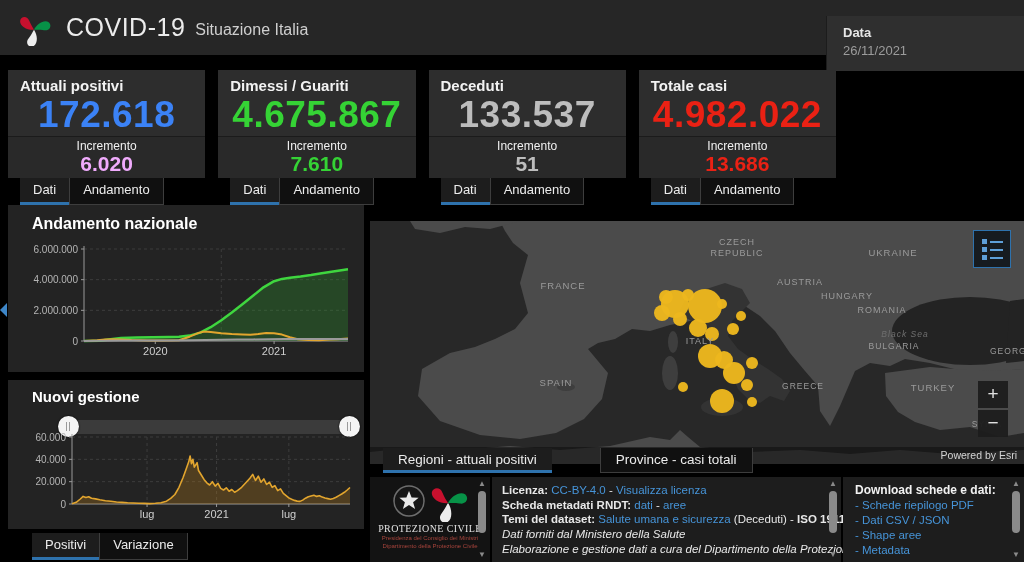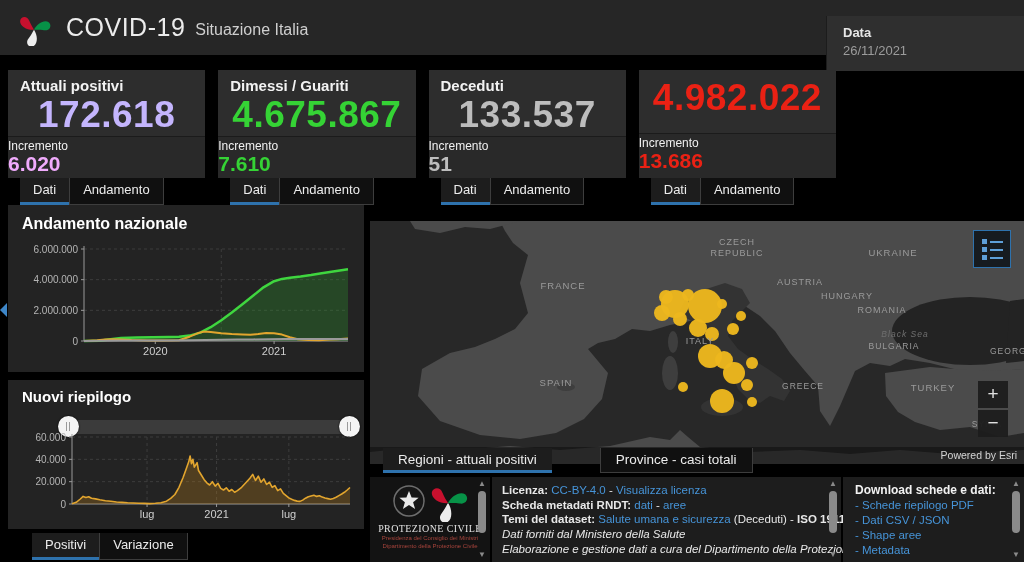--- a/index.html
+++ b/index.html
@@ -15,30 +15,30 @@
   .date-label{color:#e6e6e6;font-size:13px;font-weight:700;}
   .date-value{color:#9c9c9c;font-size:13px;margin-top:3px;}
 
   
   .cards-row{position:absolute;left:0;top:62px;width:844px;display:flex;gap:13px;padding:8px 8px;box-sizing:border-box;}
   .card-col{flex:1;min-width:0;}
   .card{height:108px;background:#2d2d2d;display:flex;flex-direction:column;box-sizing:border-box;}
   .card-top{flex:1;padding:7px 12px 0;}
   .card-title{font-size:15px;font-weight:700;color:#f2f2f2;}
   .card-value{font-size:37px;font-weight:700;text-align:center;line-height:1.1;letter-spacing:.5px;margin-top:1px;}
-  .card-bottom{height:42px;border-top:1px solid #1b1b1b;background:#292929;padding-top:2px;}
+  .card-bottom{height:42px;border-top:1px solid #1b1b1b;background:#292929;text-align:center;padding-top:2px;}
   .card-inc-label{font-size:12px;color:#f0f0f0;}
   .card-inc-value{font-size:21px;font-weight:700;line-height:1.05;}
   .tabs{display:flex;margin-left:12px;height:27px;}
   .tab{padding:4px 13px 3px;font-size:13px;color:#ececec;background:#101010;border:1px solid #3d3d3d;border-top:none;cursor:pointer;white-space:nowrap;box-sizing:border-box;}
   .tab.active{background:#1d1d1d;border:none;border-bottom:3px solid #2e72ad;}
 
   
   .panel{position:absolute;background:#232323;}
-  .panel-title{color:#fff;font-size:16px;font-weight:700;padding:10px 0 0 14px;}
+  .panel-title{color:#fff;font-size:16px;font-weight:700;padding:10px 0 0 24px;}
   .panel-andamento{left:8px;top:205px;width:356px;height:167px;}
   .panel-nuovi{left:8px;top:380px;width:356px;height:149px;}
   .panel-nuovi .panel-title{font-size:15px;padding-top:8px;}
   .chart-svg{position:absolute;left:4px;}
   #chart1{top:34px;}
   #chart2{top:52px;}
   .slider{position:absolute;left:60px;top:40px;width:282px;height:14px;background:#3b3b3b;border-radius:2px;}
   .slider-handle{position:absolute;top:-4px;width:21px;height:21px;border-radius:50%;background:#f4f4f4;box-shadow:0 0 2px #000;cursor:ew-resize;}
   .slider-handle.left{left:-10px;}
   .slider-handle.right{right:-10px;}
@@ -102,21 +102,21 @@
       <div class="date-label">Data</div>
       <div class="date-value">26/11/2021</div>
     </div>
   </div>
 
   <div class="cards-row">
     <div class="card-col">
       <div class="card">
         <div class="card-top">
           <div class="card-title">Attuali positivi</div>
-          <div class="card-value" style="color: #c4b5fd;">172.618</div>
+          <div class="card-value" style="color: #3b82f6;">172.618</div>
         </div>
         <div class="card-bottom">
           <div class="card-inc-label">Incremento</div>
           <div class="card-inc-value" style="color: #f0abfc;">6.020</div>
         </div>
       </div>
       <div class="tabs">
         <div class="tab active">Dati</div>
         <div class="tab">Andamento</div>
       </div>
@@ -149,20 +149,21 @@
         </div>
       </div>
       <div class="tabs">
         <div class="tab active">Dati</div>
         <div class="tab">Andamento</div>
       </div>
     </div>
     <div class="card-col">
       <div class="card">
         <div class="card-top">
+          <div class="card-title">Totale casi</div>
           <div class="card-value" style="color: rgb(234, 33, 20);">4.982.022</div>
         </div>
         <div class="card-bottom">
           <div class="card-inc-label">Incremento</div>
           <div class="card-inc-value" style="color: rgb(234, 33, 20);">13.686</div>
         </div>
       </div>
       <div class="tabs">
         <div class="tab active">Dati</div>
         <div class="tab">Andamento</div>
@@ -192,21 +193,21 @@
         <line x1="262.08" y1="102" x2="262.08" y2="105" stroke="#9a9a9a"></line>
         <text x="262.08" y="116" fill="#cfcfcf" font-size="11" text-anchor="middle">2021</text>
         <path d="M72.0,102.0L87.8,101.7L98.4,100.2L109.0,99.1L124.8,98.5L140.6,98.2L156.5,98.0L167.0,97.7L177.6,96.6L188.2,93.6L198.7,88.2L209.3,81.3L219.8,73.6L230.4,65.2L241.0,56.8L251.5,48.3L262.1,42.2L270.0,39.9L277.9,38.8L288.5,37.6L299.0,36.1L309.6,34.2L322.8,32.2L336.0,30.3L336.0,102L72.0,102Z" fill="rgba(45,140,45,0.35)" stroke="none"></path>
         <path d="M72.0,102.0L87.8,101.7L98.4,100.2L109.0,99.1L124.8,98.5L140.6,98.2L156.5,98.0L167.0,97.7L177.6,96.6L188.2,93.6L198.7,88.2L209.3,81.3L219.8,73.6L230.4,65.2L241.0,56.8L251.5,48.3L262.1,42.2L270.0,39.9L277.9,38.8L288.5,37.6L299.0,36.1L309.6,34.2L322.8,32.2L336.0,30.3" fill="none" stroke="#3fd63f" stroke-width="2.5" stroke-linejoin="round"></path>
         <path d="M72.0,102.0L85.2,101.2L93.1,100.5L101.0,100.3L109.0,100.6L119.5,101.1L135.4,101.4L151.2,101.5L167.0,101.2L177.6,97.7L185.5,94.3L192.1,92.5L198.7,93.1L209.3,94.3L219.8,95.1L230.4,95.4L238.3,95.7L246.2,95.1L254.2,94.0L262.1,94.3L270.0,95.6L277.9,98.2L285.8,100.2L296.4,101.1L307.0,101.2L317.5,100.6L325.4,100.3L336.0,99.4" fill="none" stroke="#e2a52e" stroke-width="2" stroke-linejoin="round"></path>
         <path d="M72.0,102.0L93.1,101.7L109.0,101.5L130.1,101.5L156.5,101.4L177.6,101.3L193.4,101.0L209.3,100.8L225.1,100.6L241.0,100.4L256.8,100.2L272.6,100.1L288.5,100.0L304.3,100.0L320.2,100.0L336.0,100.0" fill="none" stroke="#9a9a9a" stroke-width="2" stroke-linejoin="round"></path>
       </svg>
   </div>
 
   <div class="panel panel-nuovi">
-    <div class="panel-title">Nuovi riepilogo</div>
+    <div class="panel-title">Nuovi gestione</div>
     <div class="slider">
       <div class="slider-handle left"></div>
       <div class="slider-handle right"></div>
     </div>
     <svg id="chart2" class="chart-svg" width="348" height="95">
         <line x1="135.06" y1="5" x2="135.06" y2="72" stroke="#3d3d3d" stroke-dasharray="3,3"></line>
         <line x1="204.56" y1="5" x2="204.56" y2="72" stroke="#3d3d3d" stroke-dasharray="3,3"></line>
         <line x1="276.84000000000003" y1="5" x2="276.84000000000003" y2="72" stroke="#3d3d3d" stroke-dasharray="3,3"></line>
         <line x1="57" y1="72" x2="60" y2="72" stroke="#9a9a9a"></line>
         <text x="54" y="75.5" fill="#b5b5b5" font-size="10" text-anchor="end">0</text>

